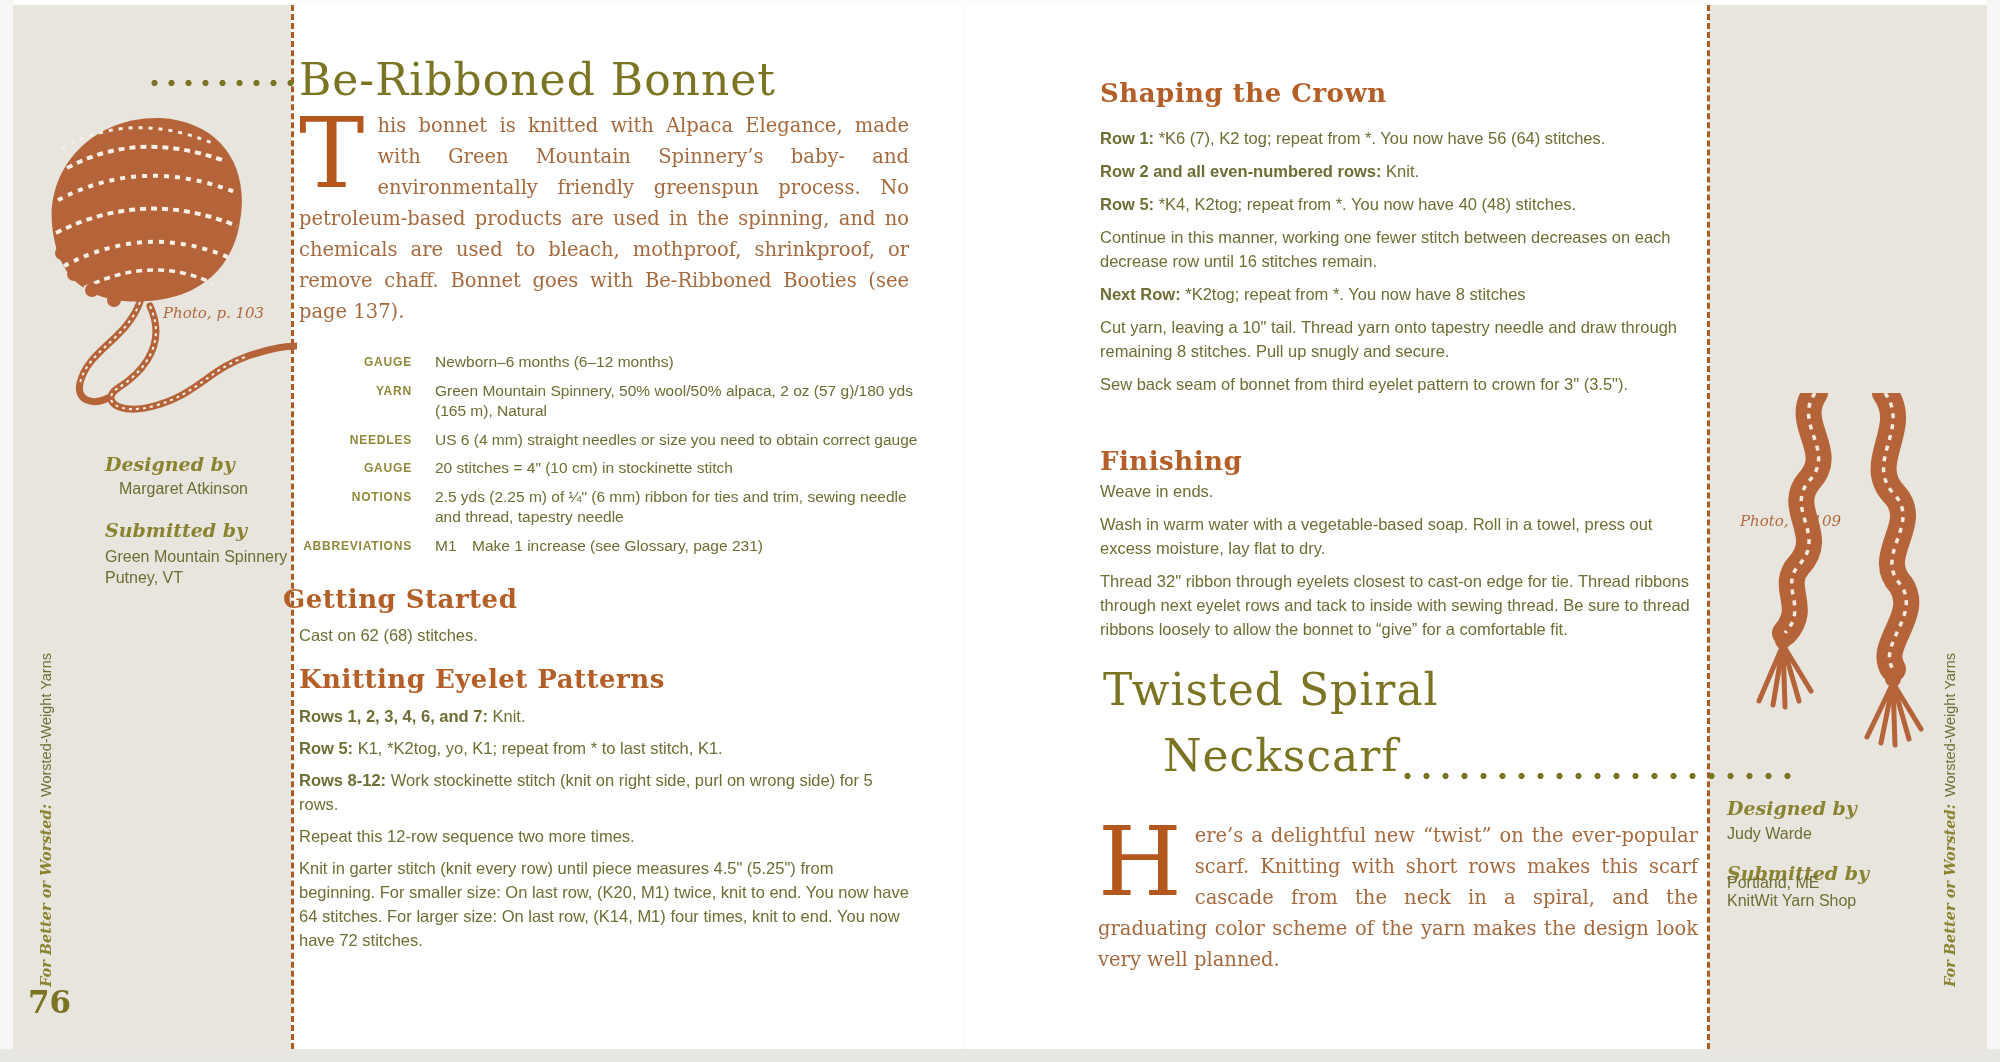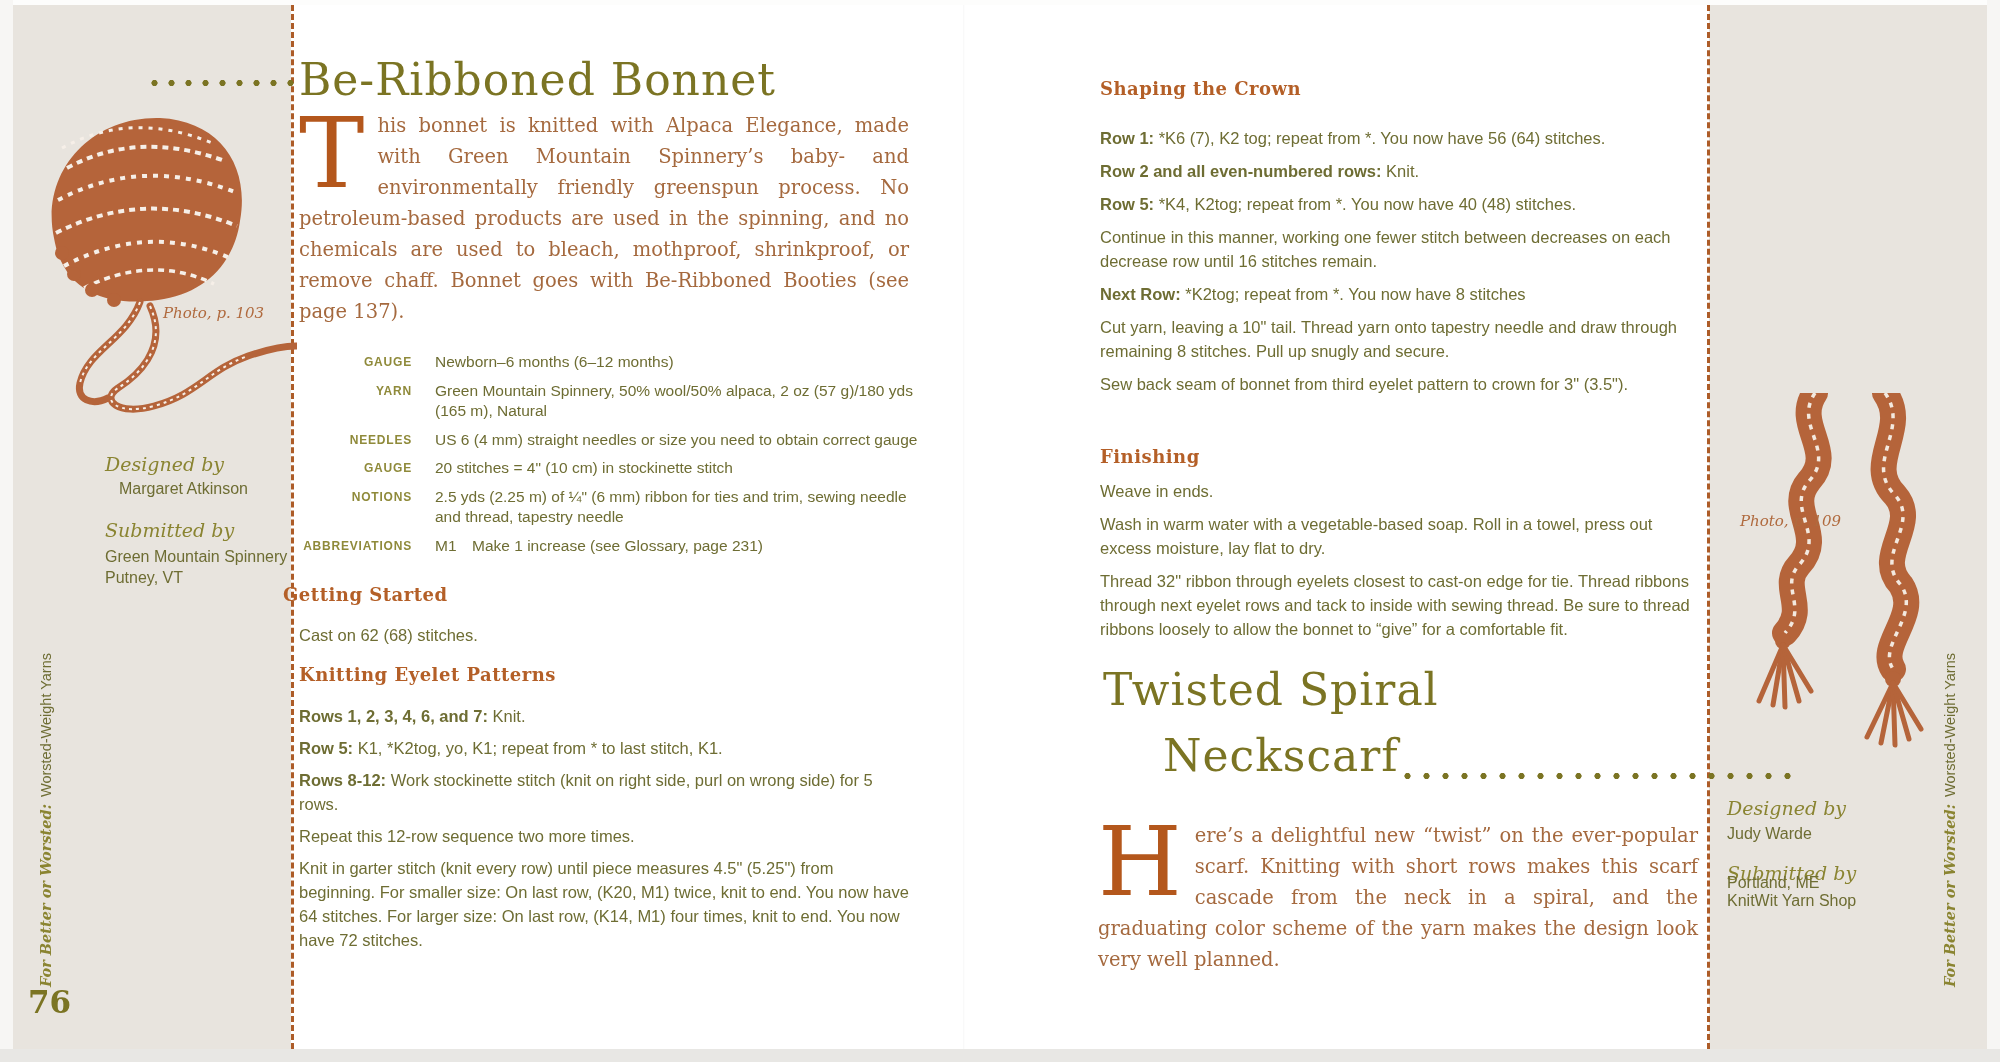--- a/index.html
+++ b/index.html
@@ -38,28 +38,28 @@
 
   .pattern-title{position:absolute;font-family:"DejaVu Serif",serif;font-weight:normal;font-size:44px;letter-spacing:1px;color:var(--olive);white-space:nowrap;}
   .serif-par{position:absolute;font-family:"DejaVu Serif",serif;font-size:19.5px;line-height:31px;color:var(--rust-body);text-align:justify;}
   .dropcap{float:left;font-family:"DejaVu Serif",serif;font-size:98px;line-height:76px;padding-top:5px;margin-right:13px;color:var(--dropcap);}
 
   .spec-table{position:absolute;left:299px;top:352px;width:625px;}
   .spec-row{display:flex;margin-bottom:8px;}
   .spec-label{width:113px;flex:0 0 113px;text-align:right;font-size:12px;font-weight:bold;letter-spacing:.8px;color:var(--spec-label);padding-top:3px;}
   .spec-value{margin-left:23px;width:505px;font-size:15.5px;line-height:20.5px;color:var(--sans-body);}
 
-  .sec-heading{position:absolute;font-family:"DejaVu Serif",serif;font-weight:bold;font-size:18px;letter-spacing:.5px;color:var(--rust-heading);white-space:nowrap;}
+  .sec-heading{position:absolute;font-family:"DejaVu Serif",serif;font-weight:bold;font-size:26px;letter-spacing:.5px;color:var(--rust-heading);white-space:nowrap;}
   .instr{position:absolute;}
   .instr p{font-size:16.5px;line-height:24px;color:var(--sans-body);margin-bottom:8px;}
   .instr.wide p{margin-bottom:9px;}
   .instr b{font-weight:bold;}
 
   .photo-caption{position:absolute;font-family:"DejaVu Serif",serif;font-style:italic;font-size:15px;color:var(--caption-rust);white-space:nowrap;}
-  .credit-label{position:absolute;font-family:"DejaVu Serif",serif;font-style:italic;font-weight:normal;font-size:19px;color:var(--script-olive);white-space:nowrap;}
+  .credit-label{position:absolute;font-family:"DejaVu Serif",serif;font-style:italic;font-weight:bold;font-size:19px;color:var(--script-olive);white-space:nowrap;}
   .credit-name{position:absolute;font-size:16px;line-height:21px;color:var(--sans-body);white-space:nowrap;}
 
   .vertical{position:absolute;white-space:nowrap;transform:translate(-50%,-50%) rotate(-90deg);}
   .v-script{font-family:"DejaVu Serif",serif;font-style:italic;font-weight:bold;font-size:14.5px;color:var(--script-olive);}
   .v-plain{font-family:"Liberation Sans",sans-serif;font-size:14.5px;color:var(--sans-body);margin-left:7px;}
 
   .page-num{position:absolute;font-family:"DejaVu Serif",serif;font-weight:bold;font-size:31px;color:var(--olive);}
 
   .ill{position:absolute;}
 </style>

